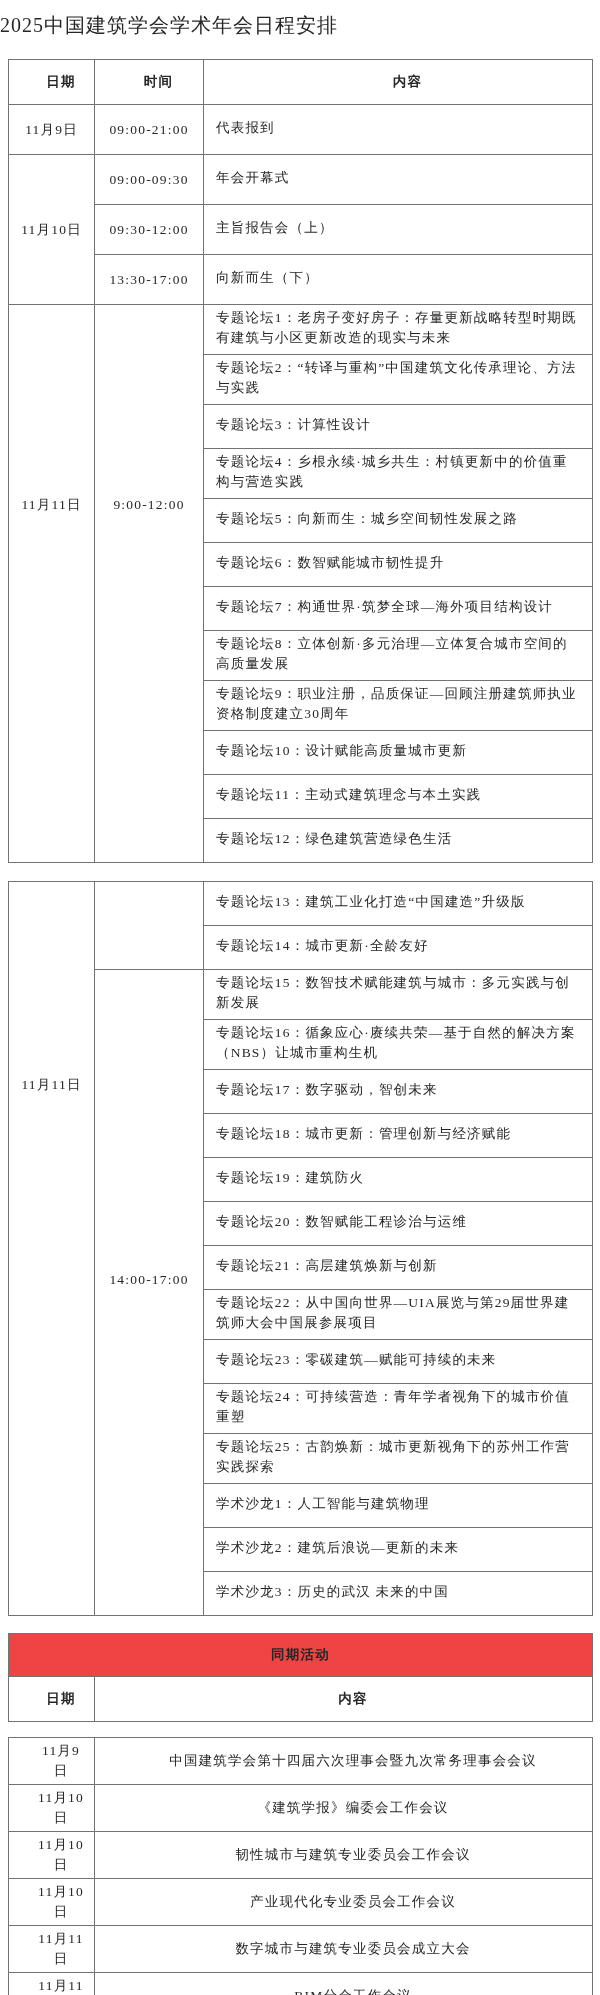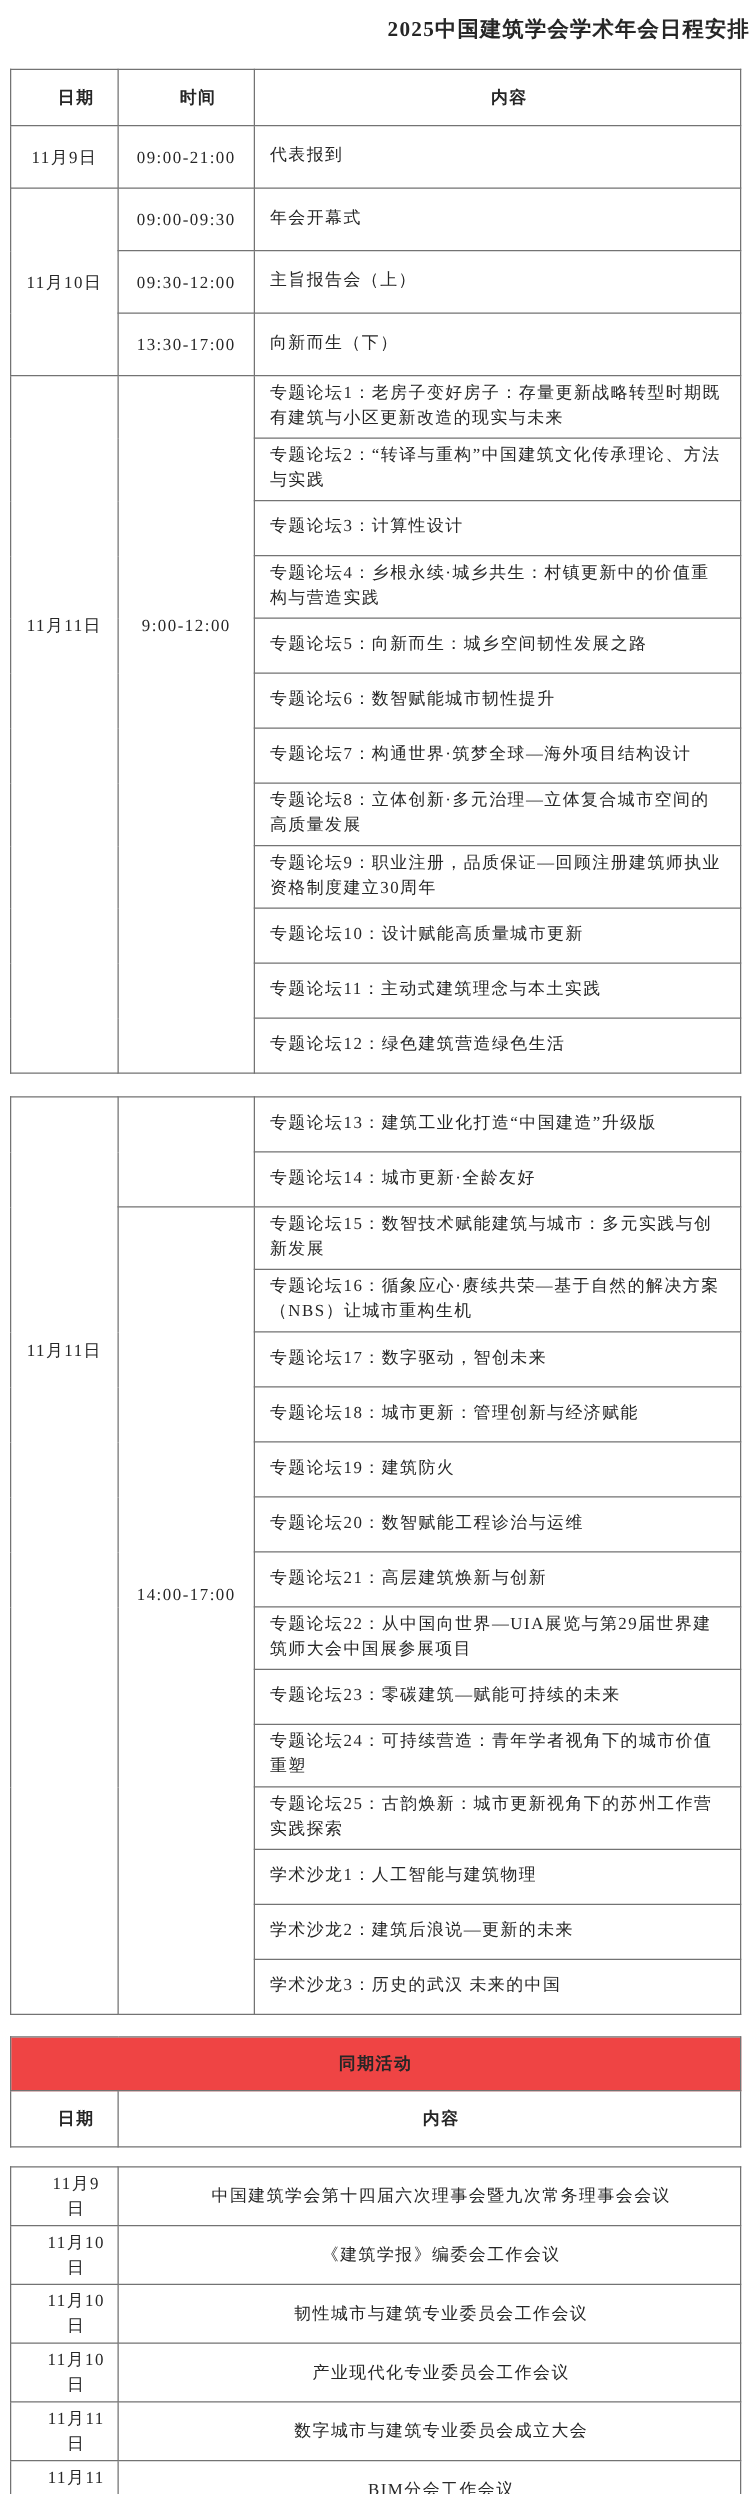--- a/index.html
+++ b/index.html
@@ -3,23 +3,23 @@
 <meta charset="utf-8">
 <style>
   html,body { margin:0; padding:0; background:#ffffff; }
   body {
     width:600px;
     font-family:"Liberation Serif","DejaVu Serif",serif;
     color:#262626;
     padding-top:12px;
   }
   .page-title {
-    font-size:17px;
-    font-weight:bold;
-    text-align:right;
+    font-size:20px;
+    font-weight:normal;
+    text-align:left;
     letter-spacing:1px;
     margin:0 0 20px 0;
   }
   table {
     border-collapse:collapse;
     table-layout:fixed;
     width:584px;
     margin:0 8px;
   }
   td {

